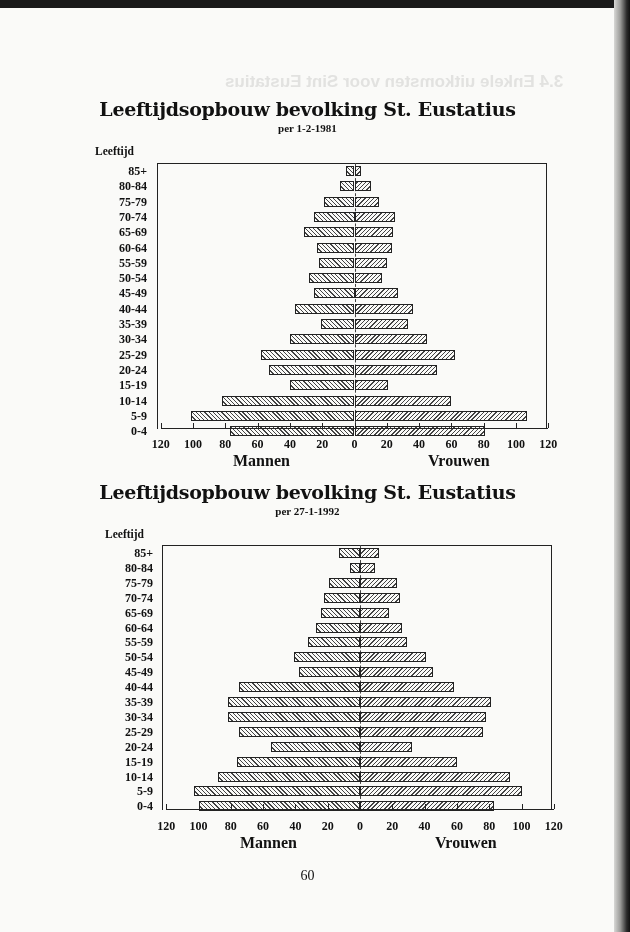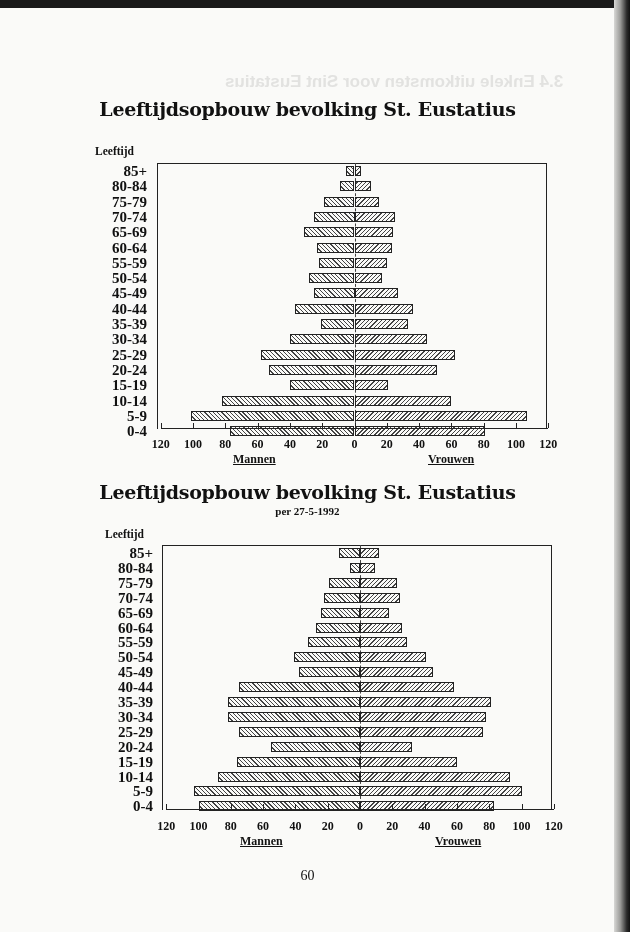--- a/index.html
+++ b/index.html
@@ -6,40 +6,41 @@
   body{width:630px;height:932px;background:#f4f4f2;position:relative;overflow:hidden;font-family:"Liberation Serif",serif;color:#111;}
   .page{position:absolute;left:0;top:0;width:615px;height:932px;background:#fafaf8;}
   .spine{position:absolute;right:0;top:0;width:16px;height:932px;background:linear-gradient(to right,#d8d8d6,#9a9a98 40%,#2a2a2a 80%,#111);}
   .topband{position:absolute;left:0;top:0;width:630px;height:8px;background:#1a1a1a;}
   .running-head{position:absolute;left:62px;top:31px;font-family:"Liberation Sans",sans-serif;font-size:11.5px;font-weight:normal;letter-spacing:0;}
   .chart{position:absolute;left:0;width:615px;}
   .chart-title{position:absolute;left:0;width:615px;text-align:center;font-family:"DejaVu Serif",serif;font-weight:bold;font-size:19px;letter-spacing:-0.3px;}
   .chart-sub{position:absolute;left:0;width:615px;text-align:center;font-weight:bold;font-size:11px;}
   .ylabel-title{position:absolute;font-weight:bold;font-size:11.5px;}
   .frame{position:absolute;border:1px solid #222;background:transparent;}
-  .cat{position:absolute;width:80px;text-align:right;font-weight:bold;font-size:15px;line-height:12px;}
+  .cat{position:absolute;width:80px;text-align:right;font-weight:bold;font-size:12px;line-height:12px;}
   .bar{position:absolute;height:10px;border:1px solid #222;box-sizing:border-box;}
   .bar.m{background:repeating-linear-gradient(45deg,#fafaf8 0 2px,#444 2px 3px);}
   .bar.f{background:repeating-linear-gradient(-45deg,#fafaf8 0 2px,#444 2px 3px);}
   .center-line{position:absolute;border-left:1px dashed #444;}
   .axis-line{position:absolute;height:0;border-top:1px solid #222;}
   .tick{position:absolute;width:0;height:5px;border-left:1px solid #222;}
   .tick-label{position:absolute;width:40px;text-align:center;font-weight:bold;font-size:12px;}
-  .axis-name{position:absolute;font-weight:bold;font-size:12px;text-decoration:underline;}
+  .axis-name{position:absolute;font-weight:bold;font-size:16px;}
   .page-number{position:absolute;left:0;width:615px;top:868px;text-align:center;font-size:14px;}
   .ghost{position:absolute;font-family:"Liberation Sans",sans-serif;color:#e2e2e0;font-weight:bold;transform:scaleX(-1);}
 </style>
 </head>
 <body>
 
 <div class="page">
   <div class="ghost" style="left:225px;top:72px;font-size:17px;">3.4 Enkele uitkomsten voor Sint Eustatius</div>
 
   <div id="chart0" class="chart" style="top:0;height:470px;">
       <div class="chart-title" style="top:98px;">Leeftijdsopbouw bevolking St. Eustatius</div>
+      <div class="chart-sub" style="top:122px;">per 1-2-1981</div>
       <div class="ylabel-title" style="left:95px;top:145px;">Leeftijd</div>
       <div class="frame" style="left:157px;top:163px;width:388px;height:265px;border-bottom:none;"></div>
       <div class="center-line" style="left:354.5px;top:163px;height:265px;"></div>
       <div class="cat" style="left:67px;top:165px;">85+</div>
       <div class="bar m" style="left:346.425px;top:166px;width:8.075px;"></div>
       <div class="bar f" style="left:354.5px;top:166px;width:6.46px;"></div>
       <div class="cat" style="left:67px;top:180.3px;">80-84</div>
       <div class="bar m" style="left:339.965px;top:181.3px;width:14.535px;"></div>
       <div class="bar f" style="left:354.5px;top:181.3px;width:16.15px;"></div>
       <div class="cat" style="left:67px;top:195.6px;">75-79</div>
@@ -115,21 +116,21 @@
       <div class="tick-label" style="left:463.7px;top:437px;">80</div>
       <div class="tick" style="left:516px;top:423px;"></div>
       <div class="tick-label" style="left:496px;top:437px;">100</div>
       <div class="tick" style="left:548.3px;top:423px;"></div>
       <div class="tick-label" style="left:528.3px;top:437px;">120</div>
       <div class="axis-name" style="left:233px;top:452px;">Mannen</div>
       <div class="axis-name" style="left:428px;top:452px;">Vrouwen</div>
     </div>
   <div id="chart1" class="chart" style="top:0;height:860px;">
       <div class="chart-title" style="top:481px;">Leeftijdsopbouw bevolking St. Eustatius</div>
-      <div class="chart-sub" style="top:505px;">per 27-5-1992</div>
+      <div class="chart-sub" style="top:505px;">per 27-1-1992</div>
       <div class="ylabel-title" style="left:105px;top:528px;">Leeftijd</div>
       <div class="frame" style="left:162px;top:545px;width:388px;height:264px;border-bottom:none;"></div>
       <div class="center-line" style="left:360px;top:545px;height:264px;"></div>
       <div class="cat" style="left:73px;top:547px;">85+</div>
       <div class="bar m" style="left:339.005px;top:548px;width:20.995px;"></div>
       <div class="bar f" style="left:360px;top:548px;width:19.38px;"></div>
       <div class="cat" style="left:73px;top:561.9px;">80-84</div>
       <div class="bar m" style="left:350.31px;top:562.9px;width:9.69px;"></div>
       <div class="bar f" style="left:360px;top:562.9px;width:14.535px;"></div>
       <div class="cat" style="left:73px;top:576.8px;">75-79</div>

